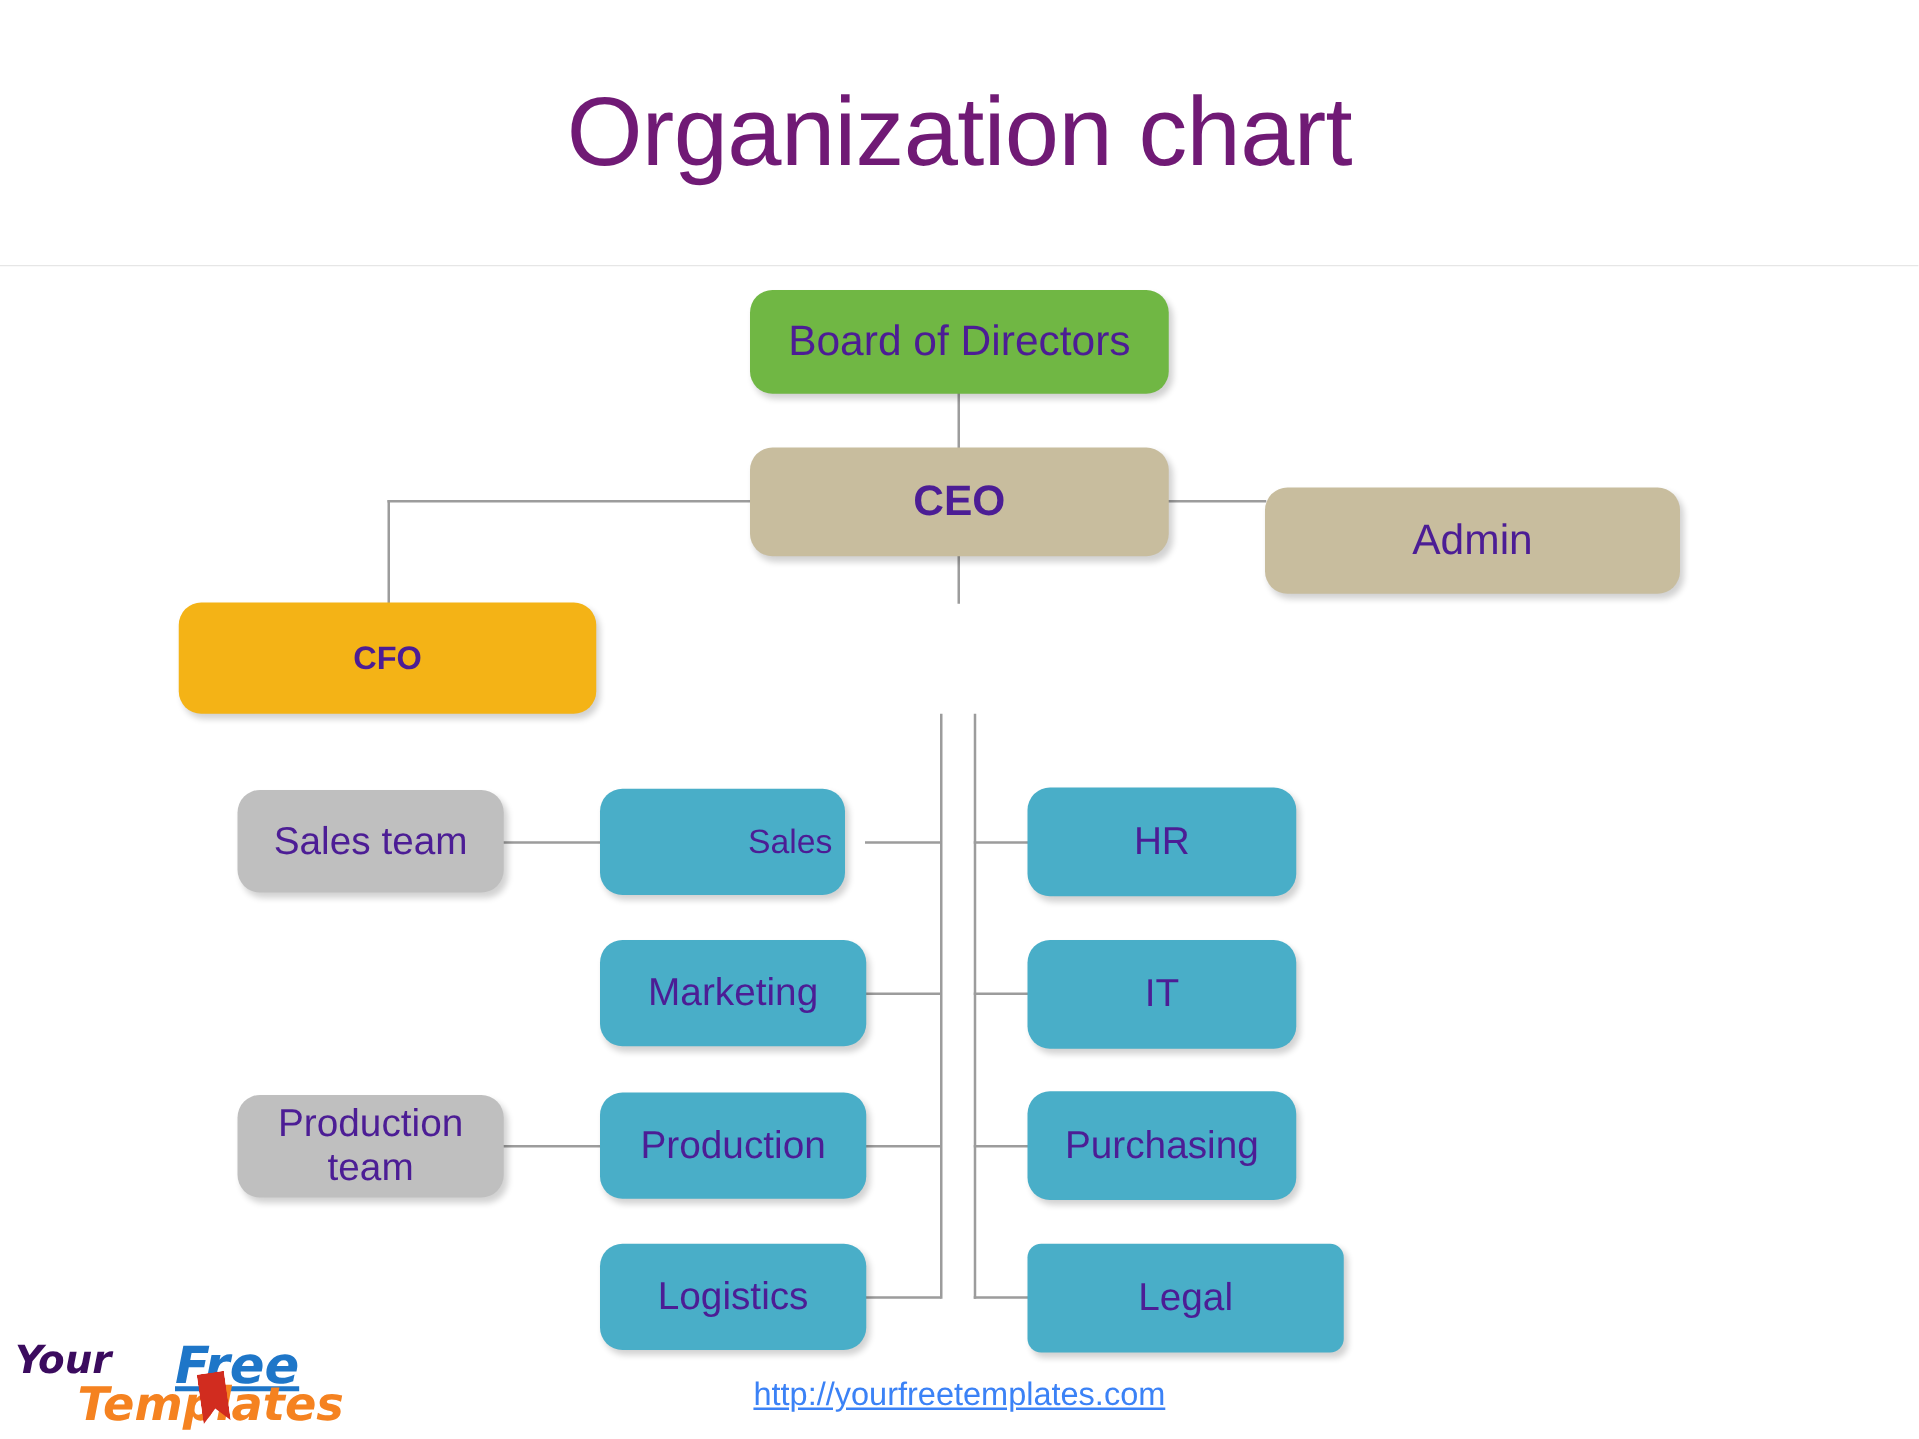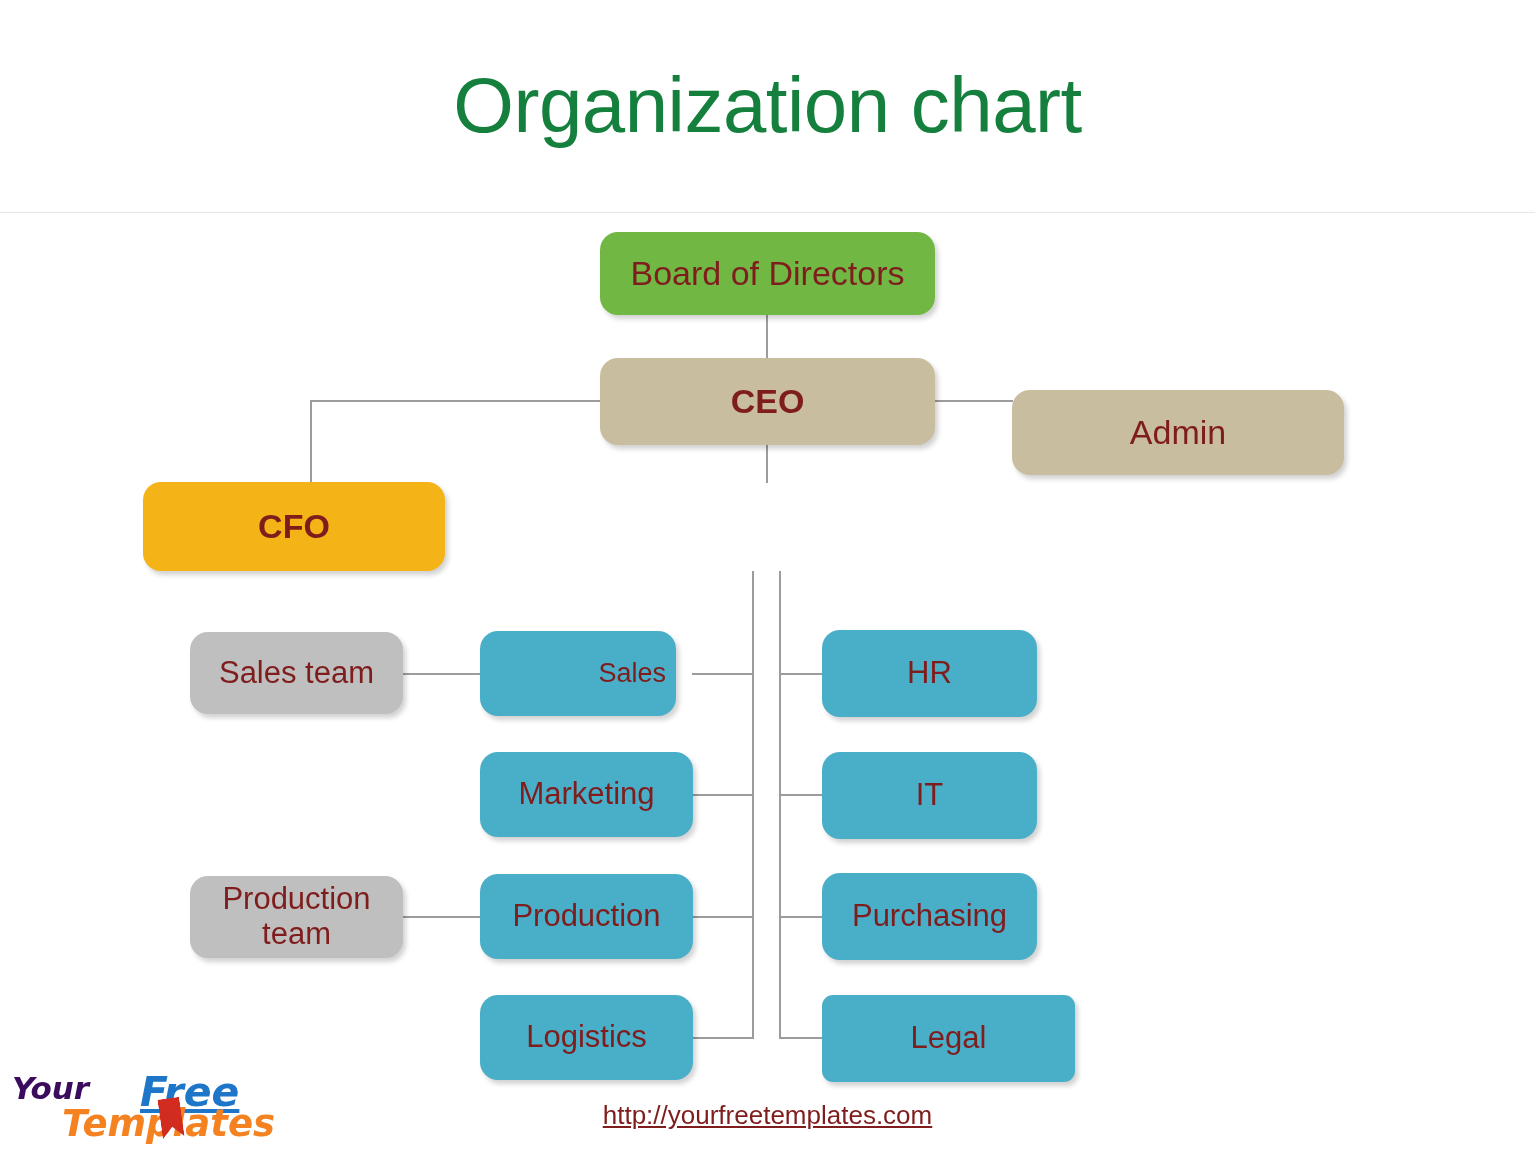--- a/index.html
+++ b/index.html
@@ -20,21 +20,21 @@
 
   
   #chart-title {
     position: absolute;
     left: 0;
     top: 66px;
     width: 1535px;
     text-align: center;
     font-size: 78px;
     font-weight: 400;
-    color: #15803d;
+    color: #701a75;
     letter-spacing: -0.5px;
     line-height: 1.0;
   }
   #title-divider {
     position: absolute;
     left: 0;
     top: 212px;
     width: 1535px;
     height: 1px;
     background: #e6e6e6;
@@ -57,41 +57,41 @@
 
   
   .node {
     position: absolute;
     border-radius: 18px;
     box-sizing: border-box;
     display: flex;
     align-items: center;
     justify-content: center;
     text-align: center;
-    color: #7f1d1d;
+    color: #4c1d95;
     box-shadow: 3px 4px 5px rgba(0,0,0,0.18);
     padding: 2px 10px;
     line-height: 1.12;
   }
   .node.green  { background: #70B744; }
   .node.tan    { background: #C8BD9E; }
   .node.amber  { background: #F4B316; }
   .node.blue   { background: #49AEC8; }
   .node.gray   { background: #BFBFBF; }
   .node.bold   { font-weight: bold; }
 
   
   #footer-url {
     position: absolute;
     left: 0;
     top: 1100px;
     width: 1535px;
     text-align: center;
     font-size: 26px;
-    color: #7f1d1d;
+    color: #3b82f6;
     text-decoration: underline;
     cursor: pointer;
   }
   #logo {
     position: absolute;
     left: 8px;
     top: 1068px;
     width: 220px;
     height: 80px;
   }
@@ -172,21 +172,21 @@
   </div>
 
   <div class="node tan bold" style="left:600px; top:358px; width:335px; height:87px; font-size:34px;">
     <span>CEO</span>
   </div>
 
   <div class="node tan" style="left:1012px; top:358px; width:332px; height:85px; font-size:34px;margin-top:32px;">
     <span>Admin</span>
   </div>
 
-  <div class="node amber bold" style="left:143px; top:482px; width:302px; height:89px; font-size:34px;">
+  <div class="node amber bold" style="left:143px; top:482px; width:334px; height:89px; font-size:26px;">
     <span>CFO</span>
   </div>
 
 
   <div class="node blue" style="left:480px; top:631px; width:196px; height:85px; font-size:27px;justify-content:flex-end;">
     <span>Sales</span>
   </div>
   <div class="node blue" style="left:480px; top:752px; width:213px; height:85px; font-size:31px;">
     <span>Marketing</span>
   </div>

